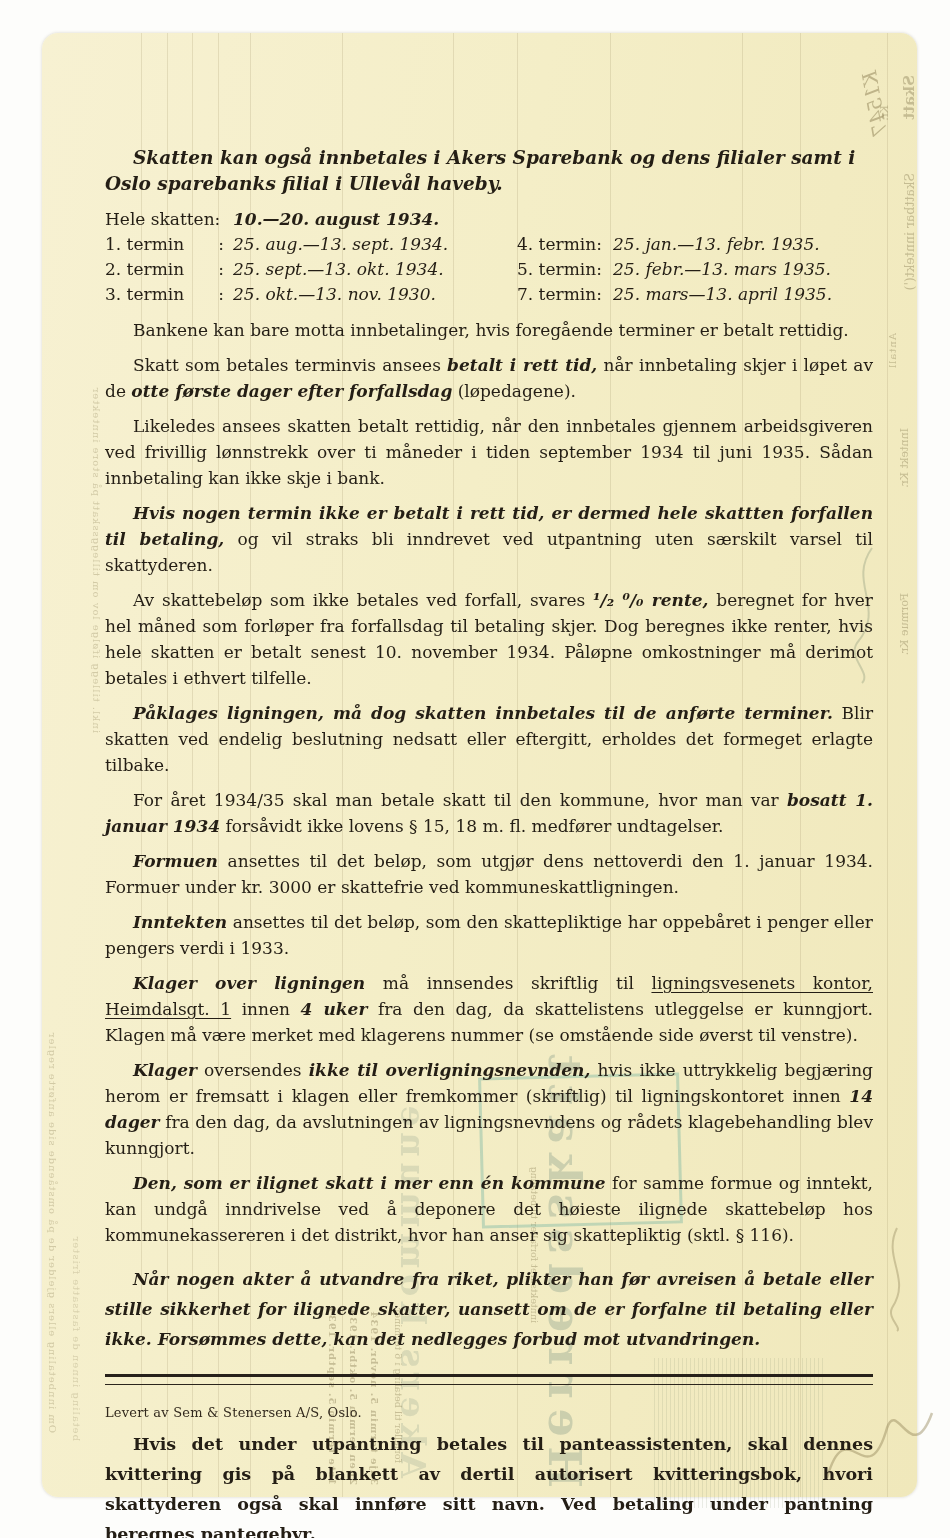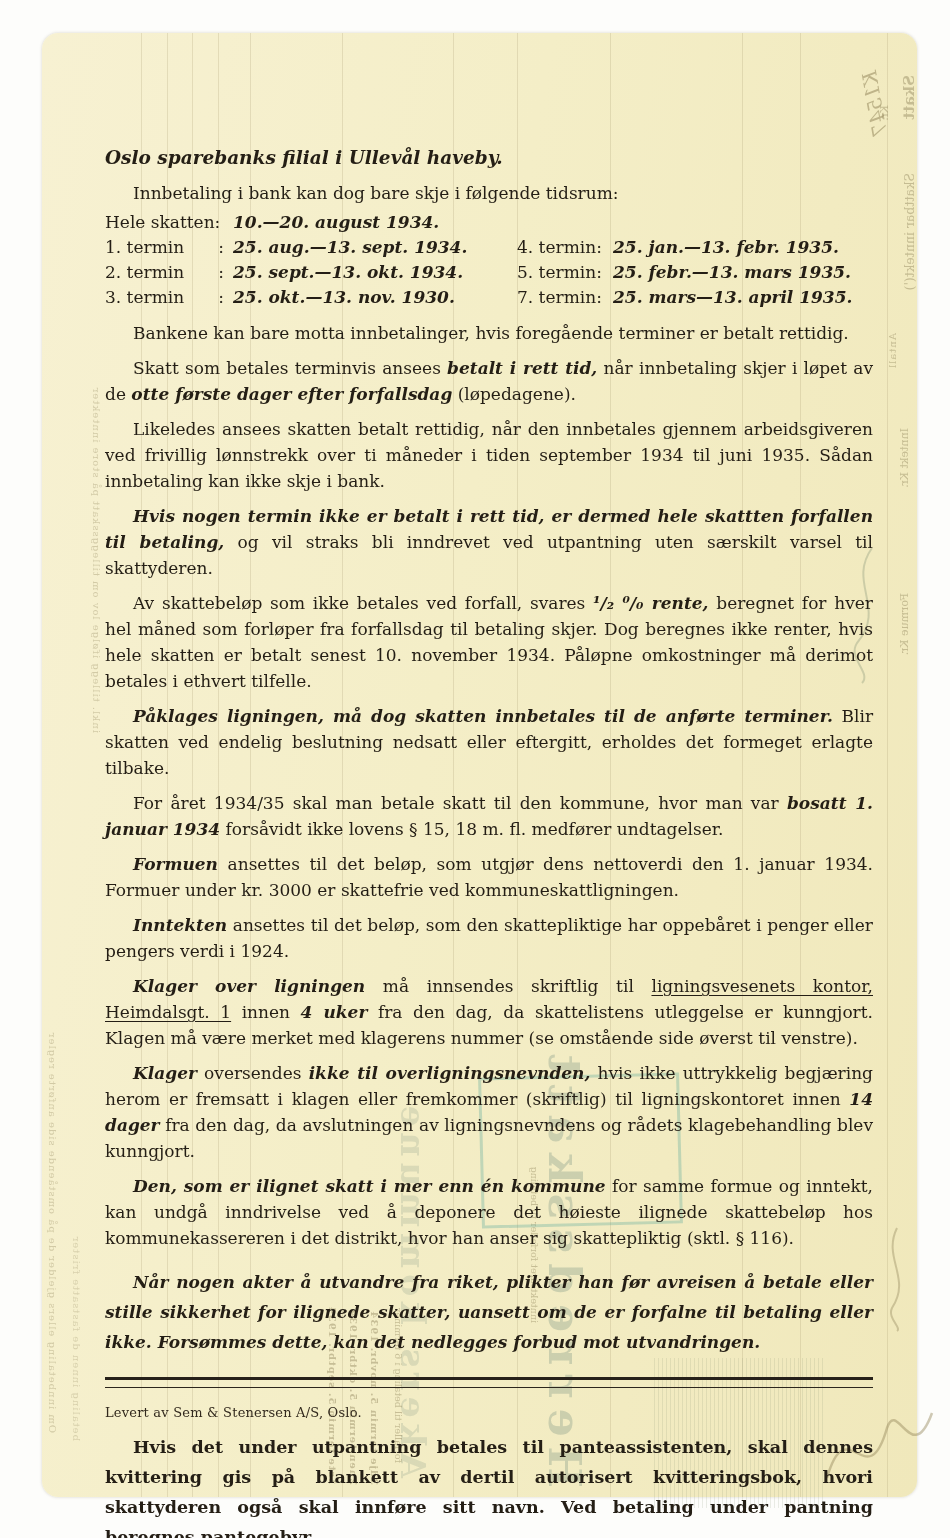--- a/index.html
+++ b/index.html
@@ -21,21 +21,21 @@
   .b{font-weight:bold;font-style:italic;}
   .br{font-weight:bold;}
   .u{text-decoration:underline;text-underline-offset:3px;}
   .wide{line-height:30px;margin:16px 0 20px;}
   
   #schedule{margin:0 0 10px;font-size:17px;line-height:25px;}
   .sched-intro{text-indent:28px;margin:0 0 4px;}
   .srow{display:grid;grid-template-columns:104px 24px 284px 96px 1fr;}
   .srow .lbl{text-align:left;}
   .srow .col{text-align:center;}
-  .srow .val{font-weight:bold;font-style:italic;}
+  .srow .val{font-weight:normal;font-style:italic;}
   .whole .val2{font-weight:bold;font-style:italic;grid-column:3 / span 3;}
   
   .rule{height:7px;border-top:3px solid #27211a;border-bottom:1px solid #2c261d;}
   #rule1{margin:6px 0 44px;}
   .notice{font-size:17.5px;line-height:30px;font-weight:bold;text-align:justify;text-indent:28px;margin:0;}
   #footer{position:absolute;left:63px;top:1372px;font-size:13px;color:#32291d;letter-spacing:.2px;}
   
   .ghost{position:absolute;pointer-events:none;white-space:nowrap;color:rgba(137,124,84,.42);}
   .gv-up{transform:rotate(-90deg) scaleY(-1);transform-origin:0 0;}
   .gv-down{transform:rotate(90deg) scaleY(-1);transform-origin:0 0;}
@@ -92,25 +92,25 @@
   </svg>
   <svg class="hw" style="left:790px;top:505px;" width="70" height="150" viewBox="0 0 70 150">
     <path d="M40,10 C15,45 55,70 25,105 C15,120 40,135 30,145" fill="none" stroke="rgba(135,150,120,.35)" stroke-width="2"></path>
   </svg>
   <svg class="hw" style="left:830px;top:1190px;" width="50" height="110" viewBox="0 0 50 110">
     <path d="M25,5 C10,35 40,55 20,85 C15,95 30,105 25,108" fill="none" stroke="rgba(148,136,92,.4)" stroke-width="2"></path>
   </svg>
 
   <div id="content">
     <p class="head">
+      <span class="l1">Skatten kan også innbetales i Akers Sparebank og dens filialer samt i</span>
       <span class="l2">Oslo sparebanks filial i Ullevål haveby.</span>
     </p>
 
     <div id="schedule">
-      <div class="sched-intro">Innbetaling i bank kan dog bare skje i følgende tidsrum:</div>
       <div class="srow whole">
         <span class="lbl" style="grid-column:1 / span 2;">Hele skatten:</span>
         <span class="val2">10.—20. august 1934.</span>
       </div>
       <div id="sched-rows">
           <div class="srow">
             <span class="lbl">1. termin</span>
             <span class="col">:</span>
             <span class="val">25. aug.—13. sept. 1934.</span>
             <span class="lbl">4. termin:</span>
@@ -135,21 +135,21 @@
 
     <div id="paras">
         <p class="para"><span>Bankene kan bare motta innbetalinger, hvis foregående terminer er betalt rettidig.</span></p>
         <p class="para"><span>Skatt som betales terminvis ansees </span><span class="b">betalt i rett tid,</span><span> når innbetaling skjer i løpet av de </span><span class="b">otte første dager efter forfallsdag</span><span> (løpedagene).</span></p>
         <p class="para"><span>Likeledes ansees skatten betalt rettidig, når den innbetales gjennem arbeidsgiveren ved frivillig lønnstrekk over ti måneder i tiden september 1934 til juni 1935.  Sådan innbetaling kan ikke skje i bank.</span></p>
         <p class="para"><span class="b">Hvis nogen termin ikke er betalt i rett tid, er dermed hele skattten forfallen til betaling,</span><span> og vil straks bli inndrevet ved utpantning uten særskilt varsel til skattyderen.</span></p>
         <p class="para"><span>Av skattebeløp som ikke betales ved forfall, svares </span><span class="b">¹/₂ ⁰/₀ rente,</span><span> beregnet for hver hel måned som forløper fra forfallsdag til betaling skjer.  Dog beregnes ikke renter, hvis hele skatten er betalt senest 10. november 1934.  Påløpne omkostninger må derimot betales i ethvert tilfelle.</span></p>
         <p class="para"><span class="b">Påklages ligningen, må dog skatten innbetales til de anførte terminer.</span><span> Blir skatten ved endelig beslutning nedsatt eller eftergitt, erholdes det formeget erlagte tilbake.</span></p>
         <p class="para"><span>For året 1934/35 skal man betale skatt til den kommune, hvor man var </span><span class="b">bosatt 1. januar 1934</span><span> forsåvidt ikke lovens § 15, 18 m. fl. medfører undtagelser.</span></p>
         <p class="para"><span class="b">Formuen</span><span> ansettes til det beløp, som utgjør dens nettoverdi den 1. januar 1934. Formuer under kr. 3000 er skattefrie ved kommuneskattligningen.</span></p>
-        <p class="para"><span class="b">Inntekten</span><span> ansettes til det beløp, som den skattepliktige har oppebåret i penger eller pengers verdi i 1924.</span></p>
+        <p class="para"><span class="b">Inntekten</span><span> ansettes til det beløp, som den skattepliktige har oppebåret i penger eller pengers verdi i 1933.</span></p>
         <p class="para"><span class="b">Klager over ligningen</span><span> må innsendes skriftlig til </span><span class="u">ligningsvesenets kontor, Heimdalsgt. 1</span><span> innen </span><span class="b">4 uker</span><span> fra den dag, da skattelistens utleggelse er kunngjort.  Klagen må være merket med klagerens nummer (se omstående side øverst til venstre).</span></p>
         <p class="para"><span class="b">Klager</span><span> oversendes </span><span class="b">ikke til overligningsnevnden,</span><span> hvis ikke uttrykkelig begjæring herom er fremsatt i klagen eller fremkommer (skriftlig) til ligningskontoret innen </span><span class="b">14 dager</span><span> fra den dag, da avslutningen av ligningsnevndens og rådets klagebehandling blev kunngjort.</span></p>
         <p class="para"><span class="b">Den, som er ilignet skatt i mer enn én kommune</span><span> for samme formue og inntekt, kan undgå inndrivelse ved å deponere det høieste ilignede skattebeløp hos kommunekassereren i det distrikt, hvor han anser sig skattepliktig (sktl. § 116).</span></p>
         <p class="para wide"><span class="b">Når nogen akter å utvandre fra riket, plikter han før avreisen å betale eller stille sikkerhet for ilignede skatter, uansett om de er forfalne til betaling eller ikke.  Forsømmes dette, kan det nedlegges forbud mot utvandringen.</span></p>
       </div>
 
     <div id="rule1" class="rule"></div>
     <p class="notice" id="notice"><span class="br">Hvis det under utpantning betales til panteassistenten, skal dennes kvittering gis på blankett av dertil autorisert kvitteringsbok, hvori skattyderen også skal innføre sitt navn.  Ved betaling under pantning beregnes pantegebyr.</span></p>
 
   </div>

